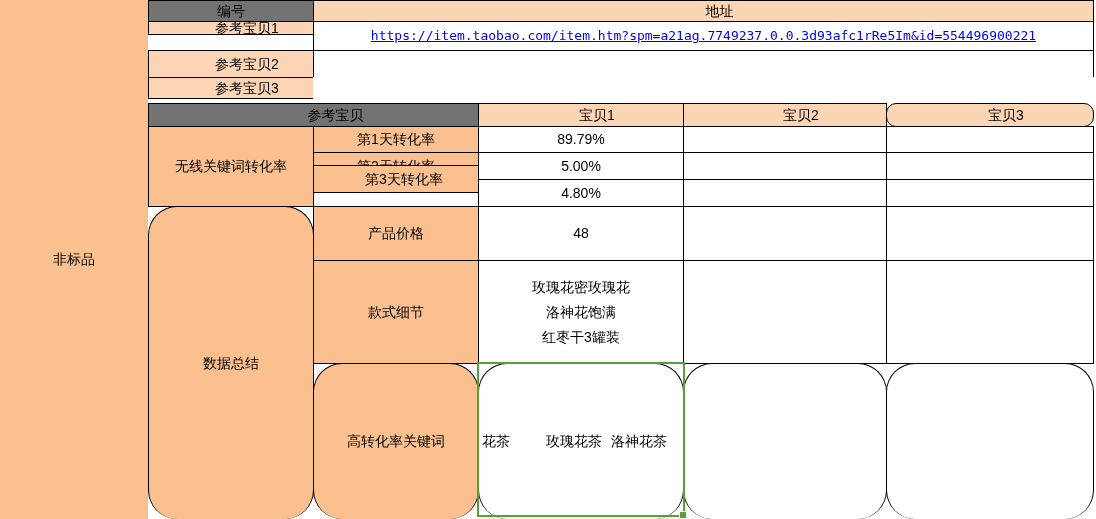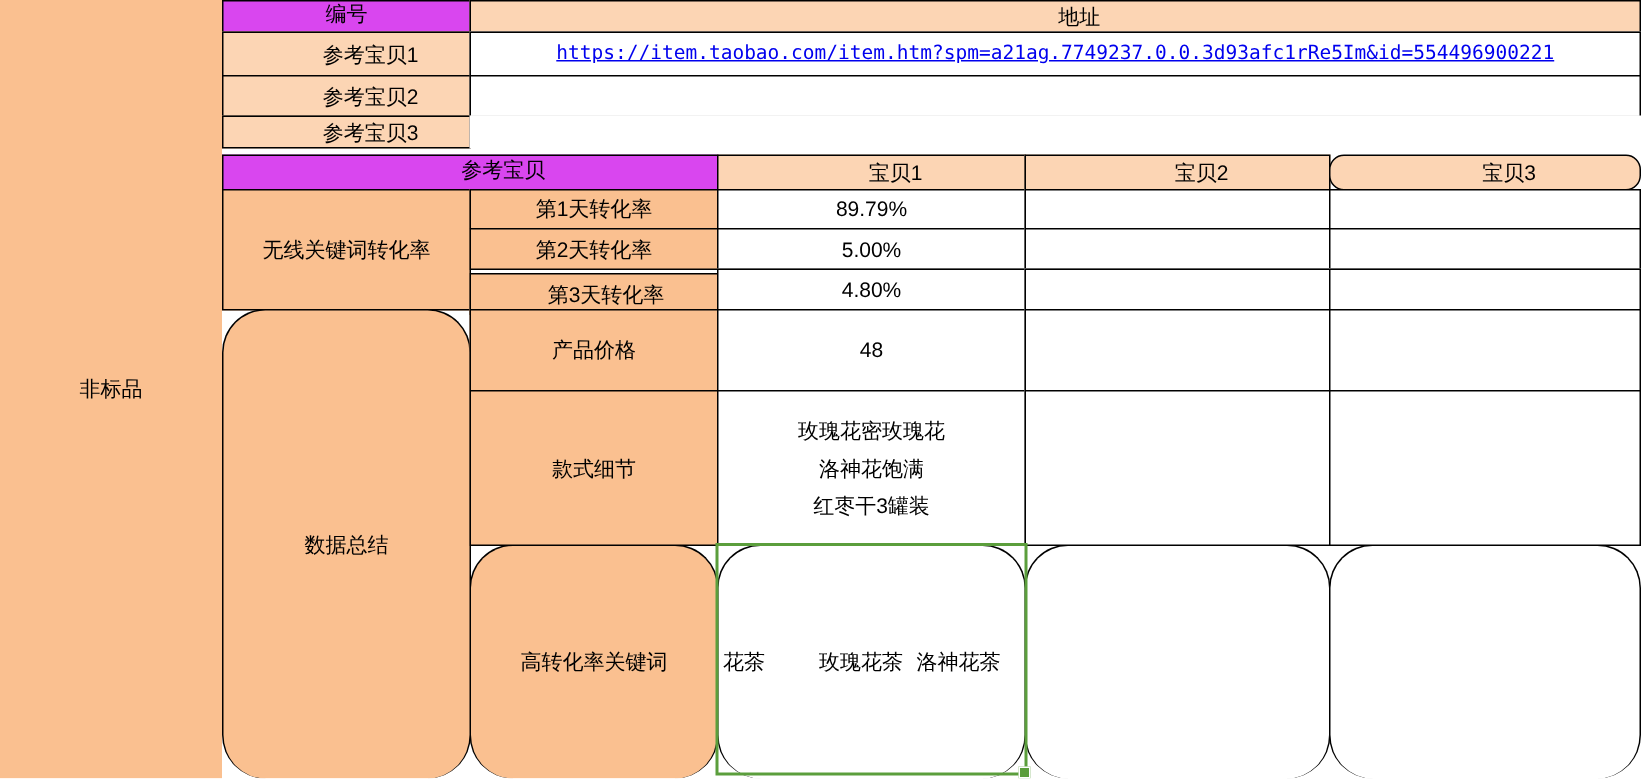--- a/index.html
+++ b/index.html
@@ -7,21 +7,21 @@
     position:relative; width:1096px; height:519px; overflow:hidden;
     background:#ffffff; font-family:"Liberation Sans", sans-serif;
     font-size:14px; color:#000;
   }
   .cell {
     position:absolute; box-sizing:border-box;
     border:1px solid #000;
     display:flex; align-items:center; justify-content:center;
     text-align:center; line-height:1.2;
   }
-  .dark   { background:#d946ef;font-family:Liberation Serif, serif; }
+  .dark   { background:#737373; }
   .light  { background:#FCD5B4;padding-left:32px; }
   .peach  { background:#FAC090; }
   .white  { background:#ffffff; }
   .noborder { border:none; }
   .nobottom { border-bottom:none;border-radius:29px; }
   .graybottom { border-bottom:1px solid #C9C9C9; }
   .left-panel {
     position:absolute; left:0; top:0; width:148px; height:519px;
     background:#FAC090; display:flex; align-items:center; justify-content:center;
   }
@@ -50,21 +50,21 @@
 
 <div id="app">
 
   <div class="left-panel">
     <span>非标品</span>
   </div>
 
   <div class="cell dark" style="left:148px; top:0;    width:166px; height:22px;">编号</div>
   <div class="cell light" style="left:313px; top:0;    width:781px; height:22px;">地址</div>
 
-  <div class="cell light" style="left:148px; top:21px; width:166px; height:30px;">参考宝贝1</div>
+  <div class="cell light" style="left:148px; top:21px; width:166px; height:14px;">参考宝贝1</div>
   <div class="cell white" style="left:313px; top:21px; width:781px; height:30px;">
     <a class="url" href="#">https://item.taobao.com/item.htm?spm=a21ag.7749237.0.0.3d93afc1rRe5Im&amp;id=554496900221</a>
   </div>
 
   <div class="cell light" style="left:148px; top:50px; width:166px; height:28px;">参考宝贝2</div>
   <div class="cell white graybottom" style="left:313px; top:50px; width:781px; height:28px;"></div>
 
   <div class="cell light" style="left:148px; top:77px; width:166px; height:22px;">参考宝贝3</div>
   <div class="cell white noborder" style="left:313px; top:77px; width:781px; height:22px;"></div>
 
@@ -78,21 +78,21 @@
   <div class="cell peach" style="left:313px; top:126px; width:166px; height:27px;">第1天转化率</div>
   <div class="cell white" style="left:478px; top:126px; width:206px; height:27px;">89.79%</div>
   <div class="cell white" style="left:683px; top:126px; width:204px; height:27px;"></div>
   <div class="cell white" style="left:886px; top:126px; width:208px; height:27px;"></div>
 
   <div class="cell peach" style="left:313px; top:152px; width:166px; height:28px;">第2天转化率</div>
   <div class="cell white" style="left:478px; top:152px; width:206px; height:28px;">5.00%</div>
   <div class="cell white" style="left:683px; top:152px; width:204px; height:28px;"></div>
   <div class="cell white" style="left:886px; top:152px; width:208px; height:28px;"></div>
 
-  <div class="cell peach" style="left:313px; top:182px; width:166px; height:28px;padding-left:16px;">第3天转化率</div>
+  <div class="cell peach" style="left:313px; top:165px; width:166px; height:28px;padding-left:16px;">第3天转化率</div>
   <div class="cell white" style="left:478px; top:179px; width:206px; height:28px;">4.80%</div>
   <div class="cell white" style="left:683px; top:179px; width:204px; height:28px;"></div>
   <div class="cell white" style="left:886px; top:179px; width:208px; height:28px;"></div>
 
   <div class="cell peach nobottom" style="left:148px; top:206px; width:166px; height:313px;">数据总结</div>
 
   <div class="cell peach" style="left:313px; top:206px; width:166px; height:55px;">产品价格</div>
   <div class="cell white" style="left:478px; top:206px; width:206px; height:55px;">48</div>
   <div class="cell white" style="left:683px; top:206px; width:204px; height:55px;"></div>
   <div class="cell white" style="left:886px; top:206px; width:208px; height:55px;"></div>

